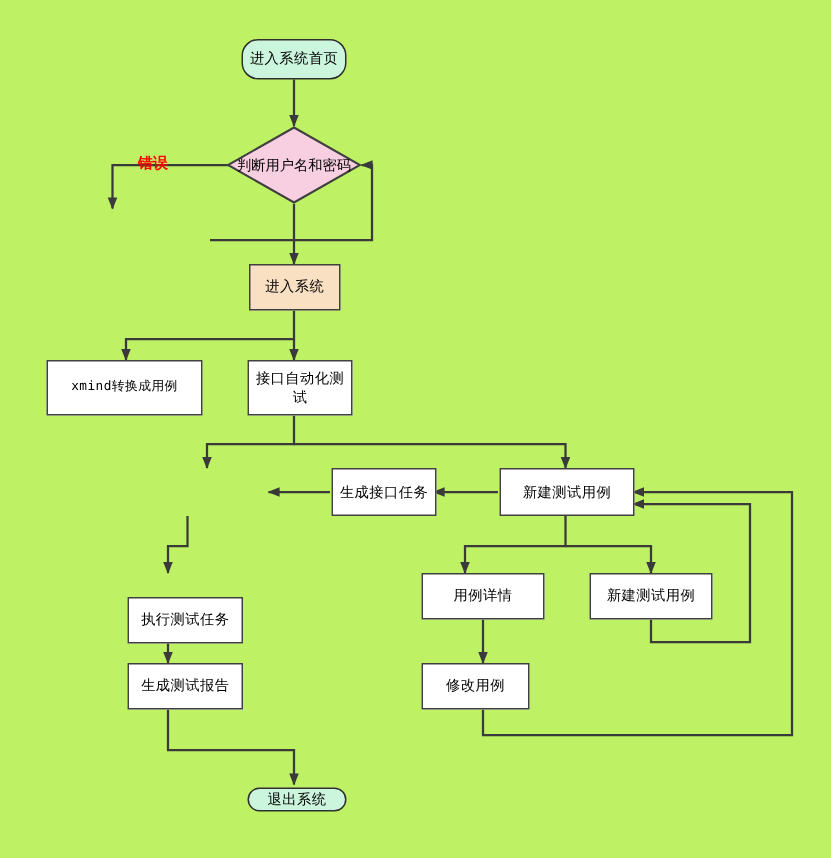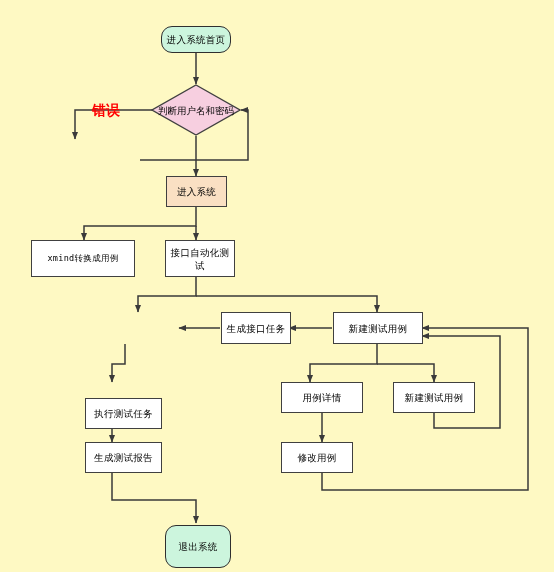--- a/index.html
+++ b/index.html
@@ -1,20 +1,20 @@
 <!DOCTYPE html>
 <html><head>
 <meta charset="utf-8">
 <style>
   html,body{margin:0;padding:0;background:#ffffff;}
   body{
     font-family:"DejaVu Sans","Liberation Sans",sans-serif;
     width:554px;height:572px;overflow:hidden;
   }
-  #canvas{position:relative;width:554px;height:572px;background:#fef9c3;}
+  #canvas{position:relative;width:554px;height:572px;background:#bef264;}
   svg#wires{position:absolute;left:0;top:0;width:554px;height:572px;}
 
   .node{
     position:absolute;
     box-sizing:border-box;
     display:flex;align-items:center;justify-content:center;
     text-align:center;
     font-size:9.5px;
     line-height:13px;
     color:#000000;
@@ -35,21 +35,21 @@
   .diamond-wrap{position:absolute;z-index:2;}
   .diamond-wrap svg{display:block;}
   .diamond-label{
     position:absolute;left:0;top:0;width:100%;height:100%;
     display:flex;align-items:center;justify-content:center;
     font-size:9.5px;line-height:13px;text-align:center;color:#000;
     z-index:4;pointer-events:none;white-space:nowrap;
   }
   .edge-label{
     position:absolute;
-    font-size:14px;
+    font-size:10px;
     font-weight:bold;
     color:#ff0000;
     z-index:5;
     white-space:nowrap;
   }
 </style>
 </head>
 <body>
 
 <div id="canvas">
@@ -142,19 +142,19 @@
   </div>
 
   <div class="node plain" style="left:85px;top:442px;width:77px;height:31px;">
     <span>生成测试报告</span>
   </div>
 
   <div class="node plain" style="left:281px;top:442px;width:72px;height:31px;">
     <span>修改用例</span>
   </div>
 
-  <div class="node terminal" style="left:165px;top:525px;width:66px;height:43px;">
+  <div class="node terminal" style="left:165px;top:525px;width:66px;height:16px;">
     <span>退出系统</span>
   </div>
 
   <div class="edge-label" style="left:92px;top:102px;">错误</div>
 
 </div>
 
 </body></html>

